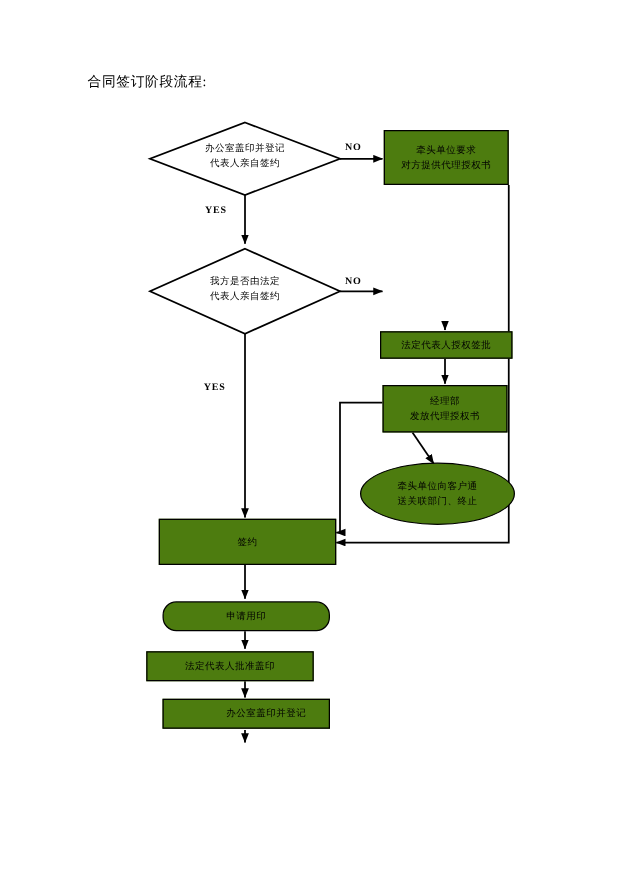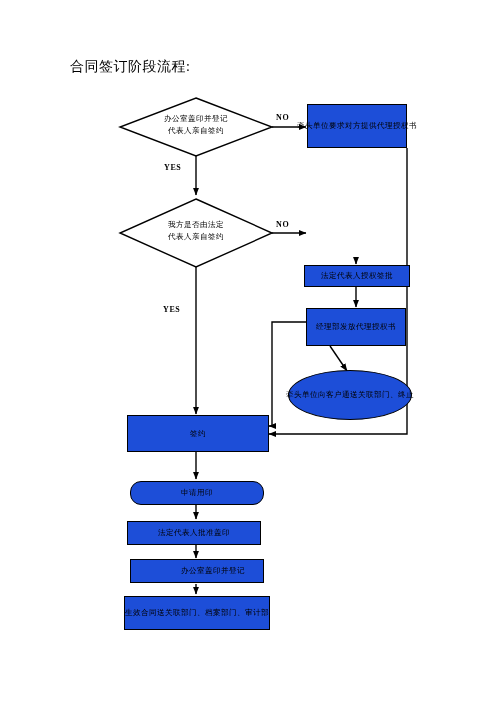--- a/index.html
+++ b/index.html
@@ -1,22 +1,22 @@
 <!DOCTYPE html>
 <html><head>
 <meta charset="utf-8">
 <style>
   html,body{margin:0;padding:0;background:#ffffff;}
   body{width:500px;height:708px;position:relative;overflow:hidden;
        font-family:"Liberation Serif","DejaVu Serif",serif;color:#000;}
   #canvas{position:absolute;left:0;top:0;width:500px;height:708px;}
-  .title{position:absolute;left:70px;top:58px;font-size:14px;letter-spacing:.5px;
+  .title{position:absolute;left:70px;top:58px;font-size:11px;letter-spacing:.5px;
          font-family:"Liberation Serif","DejaVu Serif",serif;white-space:nowrap;}
-  .node{position:absolute;box-sizing:border-box;background:#1d4ed8;
-        display:flex;flex-direction:row;align-items:center;justify-content:center;
+  .node{position:absolute;box-sizing:border-box;background:#4d7c0f;
+        display:flex;flex-direction:column;align-items:center;justify-content:center;
         text-align:center;font-size:7.6px;line-height:1.55;letter-spacing:.4px;}
   .rect{border:1.4px solid #000;}
   .ellipse{border:1.4px solid #000;border-radius:50%;}
   .node span{display:block;white-space:nowrap;}
   .dialabel{position:absolute;text-align:center;font-size:7.6px;line-height:1.55;
             letter-spacing:.4px;pointer-events:none;}
   .dialabel span{display:block;white-space:nowrap;}
   .yn{position:absolute;font-family:Liberation Serif, serif;
       font-size:8px;font-weight:bold;letter-spacing:.6px;text-align:center;}
   svg{position:absolute;left:0;top:0;width:500px;height:708px;overflow:visible;}
@@ -104,26 +104,22 @@
   </div>
 
   <div class="node rect" style="left:127px;top:415px;width:142px;height:37px;">
     <span>签约</span>
   </div>
 
   <div class="node rect" style="left:130px;top:481px;width:134px;height:24px;border-radius:11px;">
     <span>申请用印</span>
   </div>
 
-  <div class="node rect" style="left:127px;top:521px;width:134px;height:24px;">
+  <div class="node rect" style="left:117px;top:521px;width:134px;height:24px;">
     <span>法定代表人批准盖印</span>
   </div>
 
   <div class="node rect" style="left:130px;top:559px;width:134px;height:24px;padding-left:32px;">
     <span>办公室盖印并登记</span>
   </div>
 
-  <div class="node rect" style="left:124px;top:596px;width:146px;height:34px;">
-    <span>生效合同</span>
-    <span>送关联部门、档案部门、审计部</span>
-  </div>
 
 </div>
 
 </body></html>

